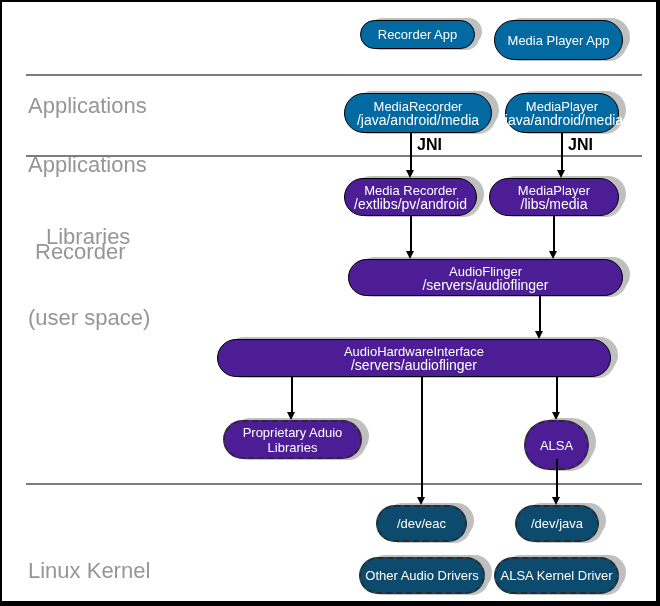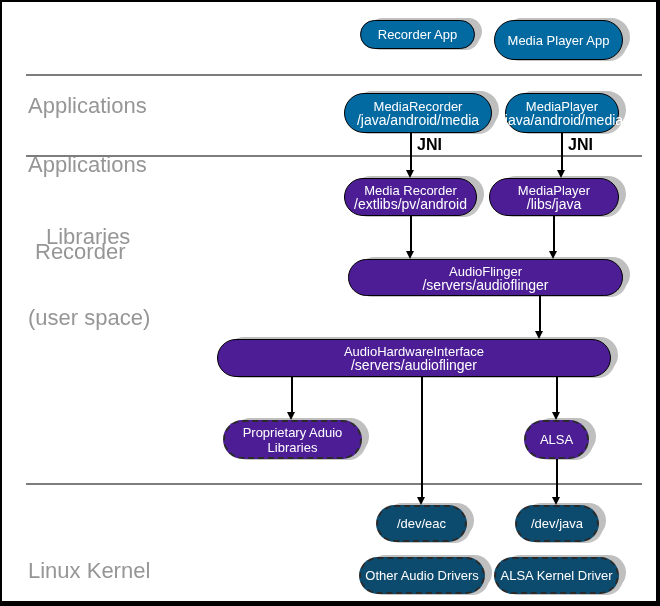--- a/index.html
+++ b/index.html
@@ -42,21 +42,21 @@
   .dashed { border:2px dashed #2a2a2a; }
   #recorder-app      { left:358px; top:18px;  width:115px; height:29px; }
   #media-player-app  { left:492px; top:18px;  width:129px; height:40px; }
   #mediarecorder-fw  { left:342px; top:91px;  width:148px; height:40px; }
   #mediaplayer-fw    { left:503px; top:91px;  width:114px; height:40px; }
   #mediarecorder-lib { left:342px; top:176px; width:133px; height:38px; }
   #mediaplayer-lib   { left:487px; top:176px; width:130px; height:38px; }
   #audioflinger      { left:346px; top:257px; width:275px; height:37px; }
   #audio-hw-iface    { left:215px; top:337px; width:394px; height:38px; }
   #proprietary-libs  { left:221px; top:418px; width:139px; height:39px; padding:0 10px; }
-  #alsa              { left:522px; top:418px; width:65px;  height:39px; }
+  #alsa              { left:522px; top:418px; width:65px;  height:50px; }
   #dev-eac           { left:374px; top:503px; width:91px;  height:37px; }
   #dev-audio         { left:513px; top:503px; width:84px;  height:37px; }
   #other-drivers     { left:357px; top:555px; width:126px; height:37px; }
   #alsa-kernel       { left:492px; top:555px; width:125px; height:37px; }
   
   .vline { position:absolute; width:1.5px; background:#000; }
   .ahead { position:absolute; width:0; height:0;
            border-left:4.5px solid transparent; border-right:4.5px solid transparent;
            border-top:8px solid #000; }
   #line-a1 { left:408px; top:131px; height:38px; } #head-a1 { left:404px; top:168px; }
@@ -112,21 +112,21 @@
     <div class="t">MediaPlayer</div>
     <div class="s">/java/android/media</div>
   </div>
 
   <div class="node green" id="mediarecorder-lib">
     <div class="t">Media Recorder</div>
     <div class="s">/extlibs/pv/android</div>
   </div>
   <div class="node green" id="mediaplayer-lib">
     <div class="t">MediaPlayer</div>
-    <div class="s">/libs/java</div>
+    <div class="s">/libs/media</div>
   </div>
   <div class="node green" id="audioflinger">
     <div class="t">AudioFlinger</div>
     <div class="s">/servers/audioflinger</div>
   </div>
   <div class="node green" id="audio-hw-iface">
     <div class="t">AudioHardwareInterface</div>
     <div class="s">/servers/audioflinger</div>
   </div>
   <div class="node green dashed" id="proprietary-libs">

